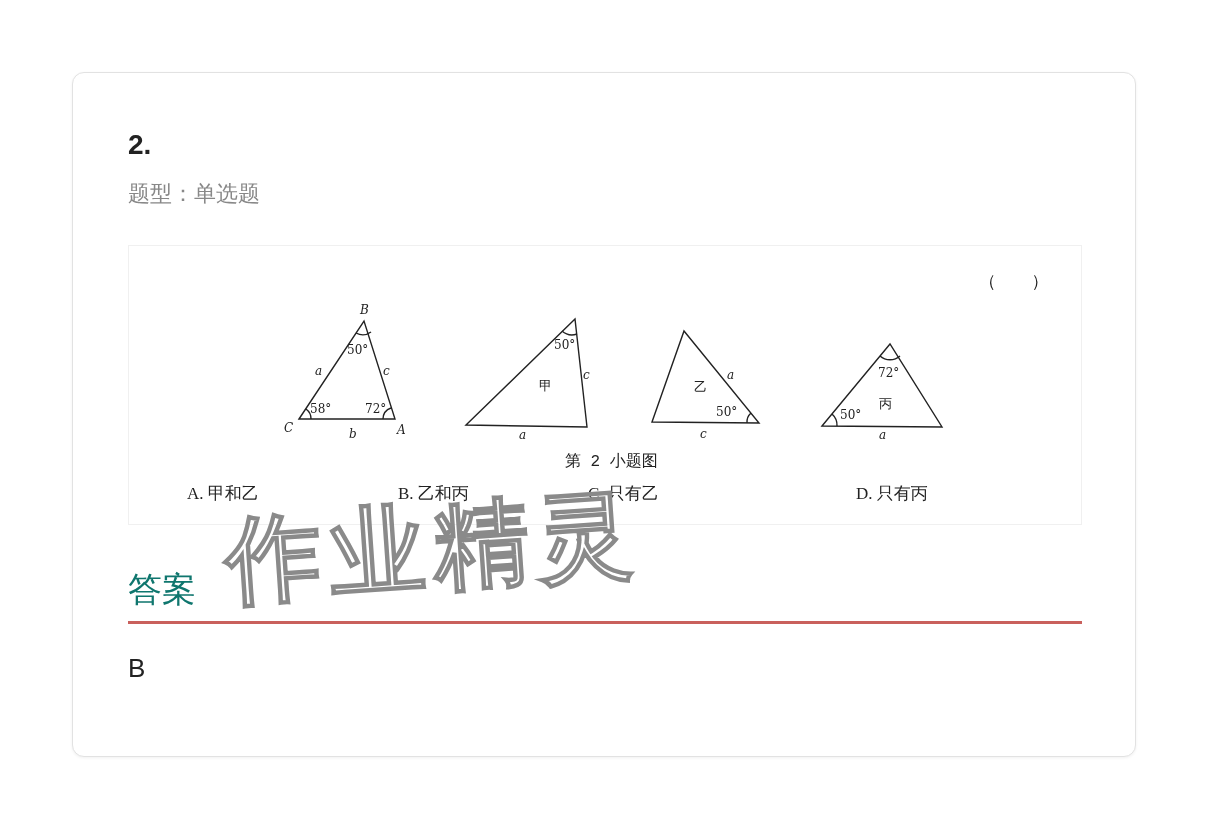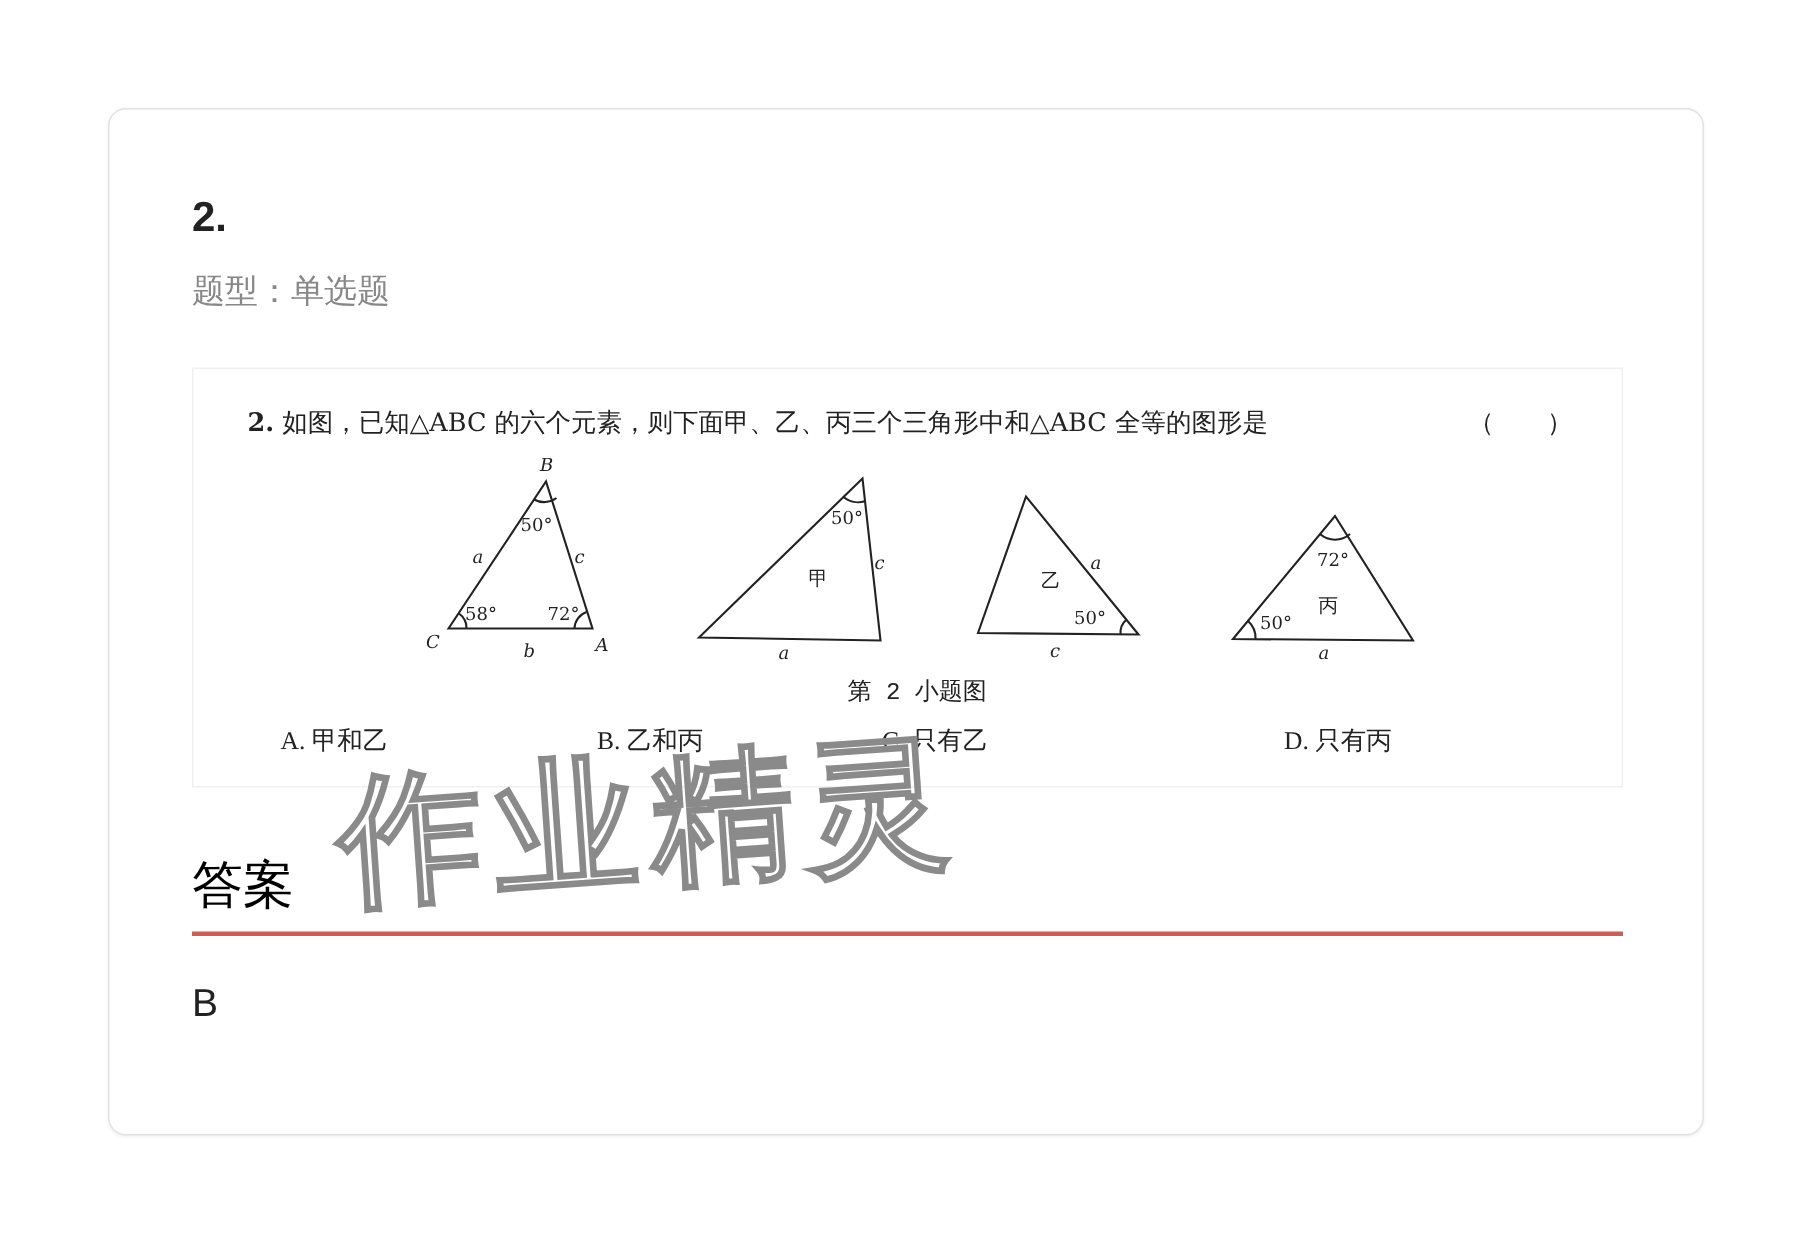--- a/index.html
+++ b/index.html
@@ -15,37 +15,34 @@
             border:1px solid #f0f0f0; background:#fff; box-sizing:border-box; }
     .stem { position:absolute; left:36px; top:24px; font-family:"DejaVu Serif","Liberation Serif",serif;
             font-size:17px; color:#222; white-space:nowrap; }
     .stem b { font-weight:bold; }
     .paren { position:absolute; left:850px; top:24px; font-size:17px; color:#222;
              font-family:"DejaVu Serif",serif; word-spacing:30px; }
     .fig { position:absolute; left:0; top:0; }
     .caption { position:absolute; left:436px; top:205px; font-size:16px; color:#222;
                font-family:Liberation Mono, monospace; }
     .opt { position:absolute; top:236px; font-size:17px; color:#222; font-family:Liberation Serif, serif; }
-    .ans-title { position:absolute; left:55px; top:494px; font-size:34px; color:#000000;
+    .ans-title { position:absolute; left:55px; top:494px; font-size:34px; color:#0f766e;
                  font-family:Liberation Serif, serif; }
     .ans-line { position:absolute; left:55px; top:548px; width:954px; height:3px; background:#c9605c; }
     .ans-val { position:absolute; left:55px; top:580px; font-size:26px; color:#222; }
     .watermark { position:absolute; left:220px; top:455px; pointer-events:none; }
   </style>
 </head>
 <body>
 
 <div class="card">
   <div class="qnum">2.</div>
   <div class="qtype">题型：单选题</div>
 
   <div class="qimg">
-    <div class="stem">
-      <b>2.</b><span> 如图，已知△ABC 的六个元素，则下面甲、乙、丙三个三角形中和△ABC 全等的图形是</span>
-    </div>
     <div class="paren">（ ）</div>
 
     <svg class="fig" width="954" height="280" font-family="DejaVu Serif, serif" font-size="12" fill="#222">
       <g stroke="#222" stroke-width="1.4" fill="none">
 
         <polygon points="170,173 235,75 266,173"></polygon>
         <path d="M227,87 A14,14 0 0 0 242,86"></path>
         <path d="M182,173 A12,12 0 0 0 177,163"></path>
         <path d="M254,173 A12,12 0 0 1 262,162"></path>
 

